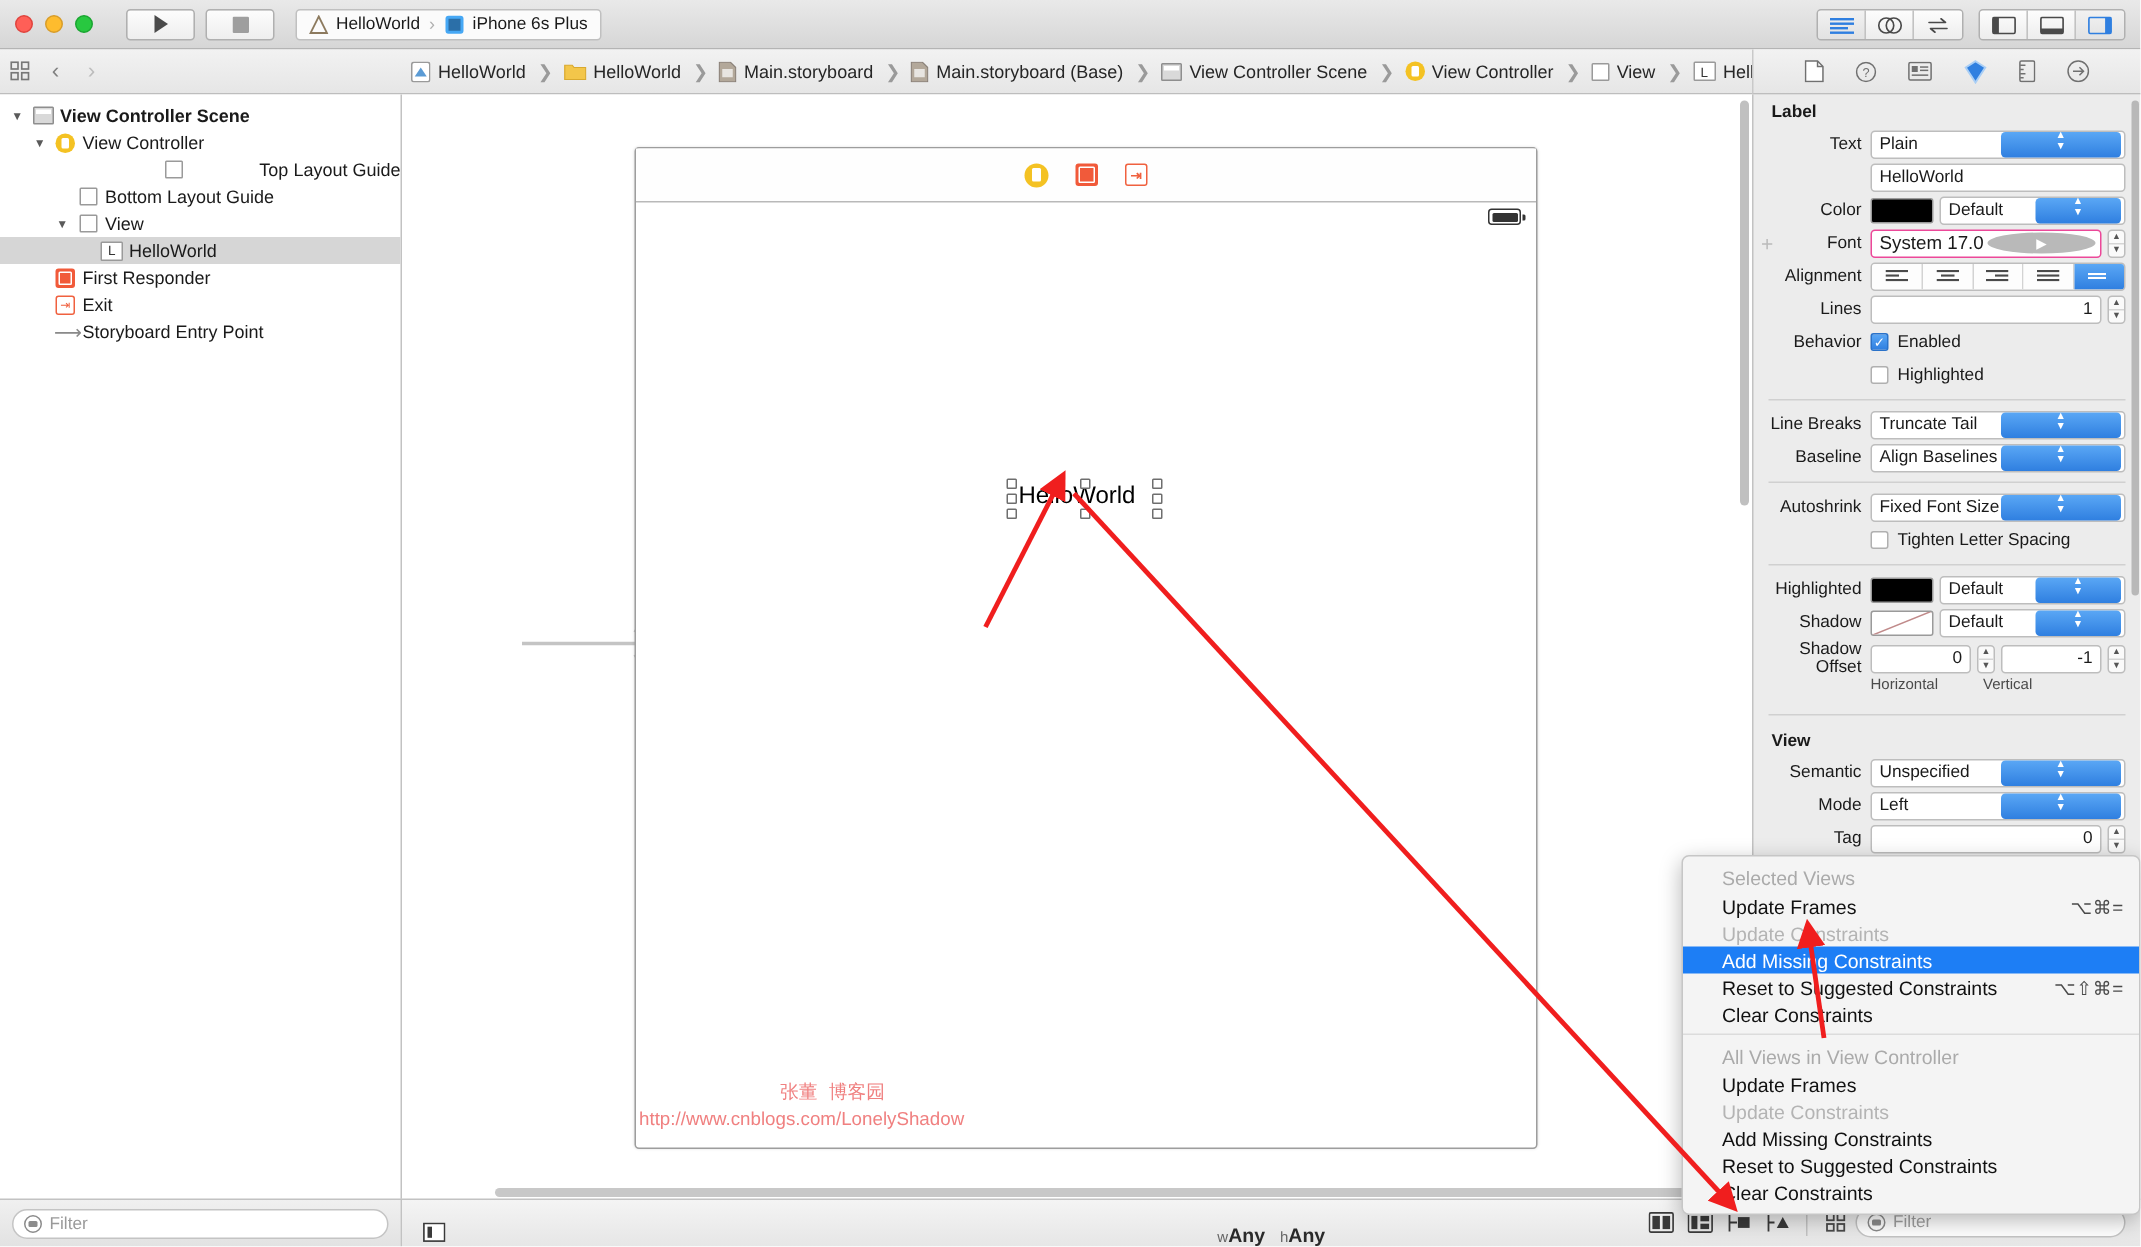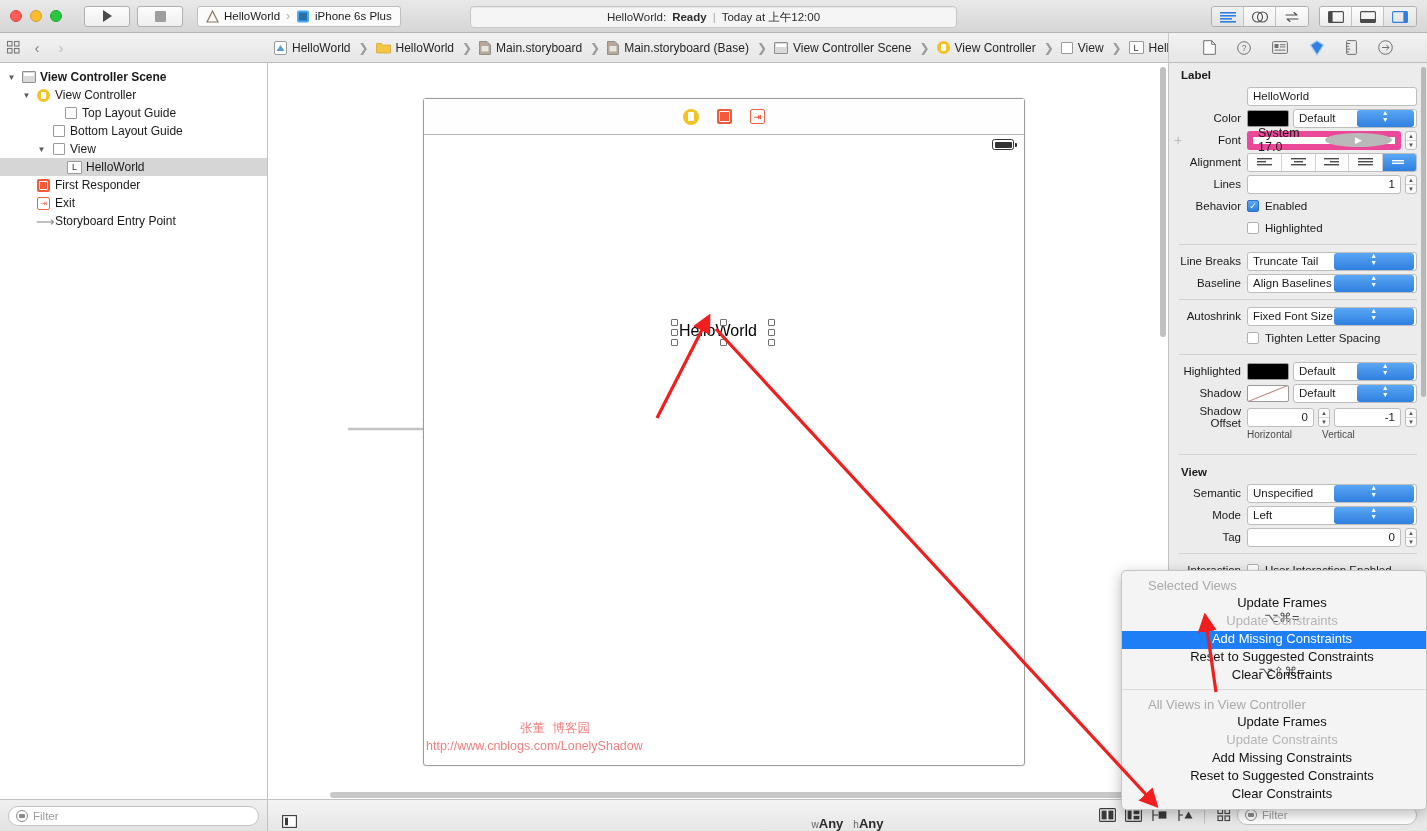--- a/index.html
+++ b/index.html
@@ -206,21 +206,21 @@
   .stepper {
     width: 12px; height: 19px; flex: none; display: flex; flex-direction: column;
     border: 1px solid #bdbdbd; border-radius: 3px; overflow: hidden; background: #fafafa;
   }
   .stepper div { flex: 1; display:flex; align-items:center; justify-content:center; font-size: 6px; color:#555;}
   .stepper div:first-child { border-bottom: 1px solid #d5d5d5; }
   .swatch { width: 42px; height: 17px; border: 1px solid #9a9a9a; background: #000; flex: none; border-radius: 2px;}
   .swatch.shadow { background: #fff; position: relative; overflow: hidden;}
   .swatch.shadow::after{content:"";position:absolute;left:0;top:100%;width:150%;height:1px;background:#c08a8a;transform:rotate(-22deg);transform-origin:0 0;}
   .fontfield {
-    flex: 1; height: 19px; background: #fff; border: 6px solid #ec4899; border-radius: 3px;
+    flex: 1; height: 19px; background: #fff; border: 1px solid #ec4899; border-radius: 3px;
     display: flex; align-items: center; padding: 0 3px 0 5px; font-size: 12.5px;
   }
   .fontfield span { flex: 1; }
   .fcircbtn { width: 14px; height: 14px; border-radius: 50%; background: #b9b9b9; color:#fff; font-size:9px; display:flex;align-items:center;justify-content:center; flex:none;}
   .segalign { flex: 1; display: flex; height: 19px; border: 1px solid #bdbdbd; border-radius: 3px; overflow: hidden;}
   .segalign > div { flex:1; display:flex;align-items:center;justify-content:center; background:#fdfdfd; border-right:1px solid #d3d3d3;}
   .segalign > div:last-child { border-right:none; background: linear-gradient(to bottom,#5aa7f5,#2f7fe0);}
   .cb { width: 12px; height: 12px; border: 1px solid #b0b0b0; background: #fff; border-radius: 2px; flex:none; display:flex;align-items:center;justify-content:center;}
   .cb.on { background: linear-gradient(to bottom,#5aa7f5,#2f7fe0); border-color:#2a72c9; color:#fff; font-size:9px; line-height:1;}
   .divider { height: 1px; background: #d0d0d0; margin: 5px 10px 5px 10px; }
@@ -229,21 +229,21 @@
   .insp-scroll { position: absolute; right: 1px; top: 4px; width: 5px; height: 330px; background: #b8b8b8; border-radius: 3px;}
 
   
   .ctxmenu {
     position: absolute; left: 1121px; top: 570px; width: 306px; height: 240px;
     background: #f4f4f4; border: 1px solid #c6c6c6; border-radius: 5px;
     box-shadow: 0 4px 14px rgba(0,0,0,.28);
     padding: 4px 0; font-size: 13px; color: #111; overflow: hidden;
   }
   .mhdr { padding: 3px 0 2px 26px; color: #aaaaaa; font-size: 13px; }
-  .mitem { height: 18px; display: flex; align-items: center; padding: 0 10px 0 26px; flex-direction: column; }
+  .mitem { height: 18px; display: flex; align-items: center; padding: 0 10px 0 26px; }
   .mitem.dis { color: #b4b4b4; }
   .mitem.hl { background: #1d7ef5; color: #fff; }
   .mitem .lbl { flex: 1; }
   .mitem .key { color: #4a4a4a; font-size: 12.5px; letter-spacing: 0.5px;}
   .msep { height: 1px; background: #dcdcdc; margin: 4px 0; }
 
   
   .bottombar {
     position: absolute; left: 268px; right: 0; bottom: 0; height: 32px;
     background: linear-gradient(to bottom,#f4f4f4,#e6e6e6);
@@ -302,26 +302,20 @@
       </svg>
       <span>HelloWorld</span>
       <span class="sep">›</span>
       <svg width="14" height="13" viewBox="0 0 14 13">
         <rect x="1" y="0.5" width="12" height="12" rx="2" fill="#46a8f5"></rect>
         <rect x="3" y="2.5" width="8" height="8" fill="#2b6fa8"></rect>
       </svg>
       <span>iPhone 6s Plus</span>
     </div>
 
-    <div class="statusbox">
-      <span>HelloWorld:</span>
-      <span class="bold">Ready</span>
-      <span class="vbar">|</span>
-      <span>Today at 上午12:00</span>
-    </div>
 
     <div class="tbright">
       <div class="seg">
         <div class="on">
           <svg width="16" height="12" viewBox="0 0 16 12">
             <g fill="#2f7fe0">
                 <rect y="1" width="16" height="1.6"></rect>
                 <rect y="4" width="16" height="1.6"></rect>
                 <rect y="7" width="12" height="1.6"></rect>
                 <rect y="10" width="16" height="1.6"></rect>
@@ -476,21 +470,21 @@
         </span>
       <span class="bold">View Controller Scene</span>
     </div>
     <div class="outline-row" style="padding-left:21px;">
       <span class="disc">▼</span>
       <span class="oicon">
           <span class="ico-vc"></span>
         </span>
       <span>View Controller</span>
     </div>
-    <div class="outline-row" style="padding-left:48px;">
+    <div class="outline-row" style="padding-left:48px;justify-content:space-between;">
       <span class="disc empty">▼</span>
       <span class="oicon">
           <span class="ico-view"></span>
         </span>
       <span>Top Layout Guide</span>
     </div>
     <div class="outline-row" style="padding-left:36px;">
       <span class="disc empty">▼</span>
       <span class="oicon">
           <span class="ico-view"></span>
@@ -580,20 +574,29 @@
 
   <div class="hscroll">
       <div></div>
     </div>
 
   <div class="inspector">
     <div class="insp-scroll"></div>
 
     <div class="sec-title">Label</div>
 
+    <div class="row">
+      <span class="rlabel">Text</span>
+      <div class="ctl">
+          <div class="popup">
+        <span>Plain</span>
+        <span class="pbtn">▲<span>▼</span></span>
+      </div>
+        </div>
+    </div>
 
     <div class="row">
       <span class="rlabel"></span>
       <div class="ctl">
           <div class="tfield">
         <span>HelloWorld</span>
       </div>
         </div>
     </div>
 

